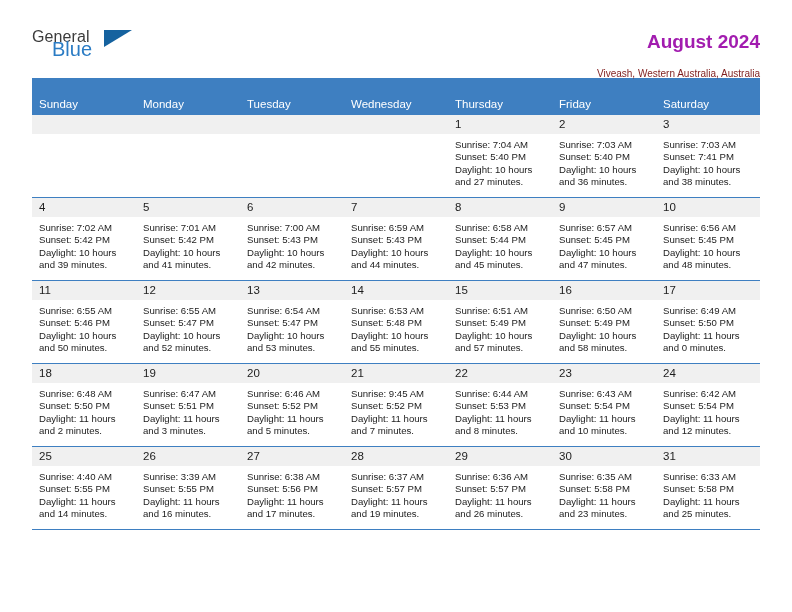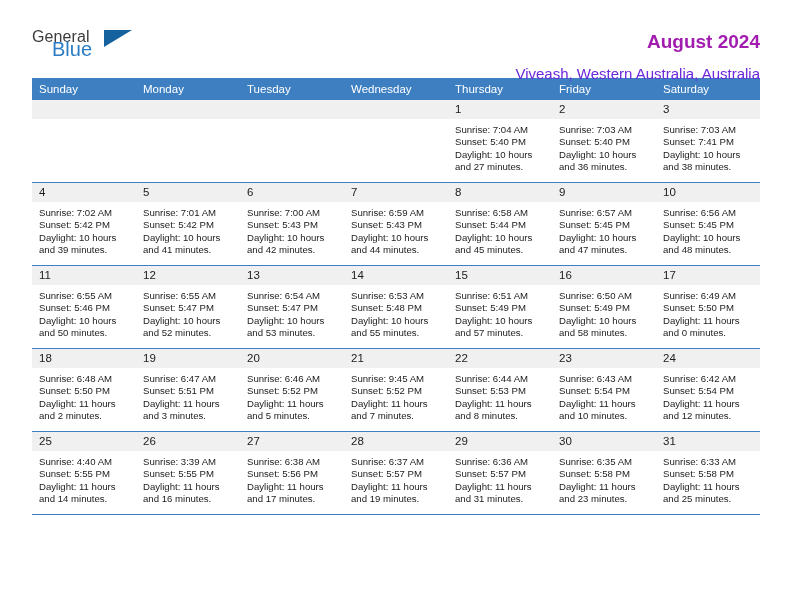--- a/index.html
+++ b/index.html
@@ -68,40 +68,40 @@
     flex: 1 1 auto;
     padding-top: 0px;
   }
   .cal-title {
     font-size: 19px;
     font-weight: bold;
     color: #a21caf;
     line-height: 32px;
   }
   .cal-subtitle {
-    font-size: 15px;
-    color: #6d28d9;
+    font-size: 10px;
+    color: #7f1d1d;
     line-height: 20px;
     margin-top: 6px;
   }
 
   
   .calendar {
     margin-top: 6px;
     width: 728px;
     border-collapse: collapse;
     table-layout: fixed;
   }
   .calendar th {
     background: #3e7fc1;
     color: #ffffff;
     font-size: 11.5px;
     font-weight: normal;
     text-align: left;
-    padding: 5px 0 5px 7px;
+    padding: 20px 0 5px 7px;
     height: 12px;
     border: none;
   }
   .calendar td {
     vertical-align: top;
     padding: 0;
     border: none;
     border-top: 1px solid #3e7fc1;
     height: 82px;
     width: 104px;
@@ -439,21 +439,21 @@
               <div>Daylight: 11 hours</div>
               <div>and 19 minutes.</div>
             </div>
           </td>
           <td>
             <div class="daynum">29</div>
             <div class="cell-body">
               <div>Sunrise: 6:36 AM</div>
               <div>Sunset: 5:57 PM</div>
               <div>Daylight: 11 hours</div>
-              <div>and 31 minutes.</div>
+              <div>and 26 minutes.</div>
             </div>
           </td>
           <td>
             <div class="daynum">30</div>
             <div class="cell-body">
               <div>Sunrise: 6:35 AM</div>
               <div>Sunset: 5:58 PM</div>
               <div>Daylight: 11 hours</div>
               <div>and 23 minutes.</div>
             </div>

